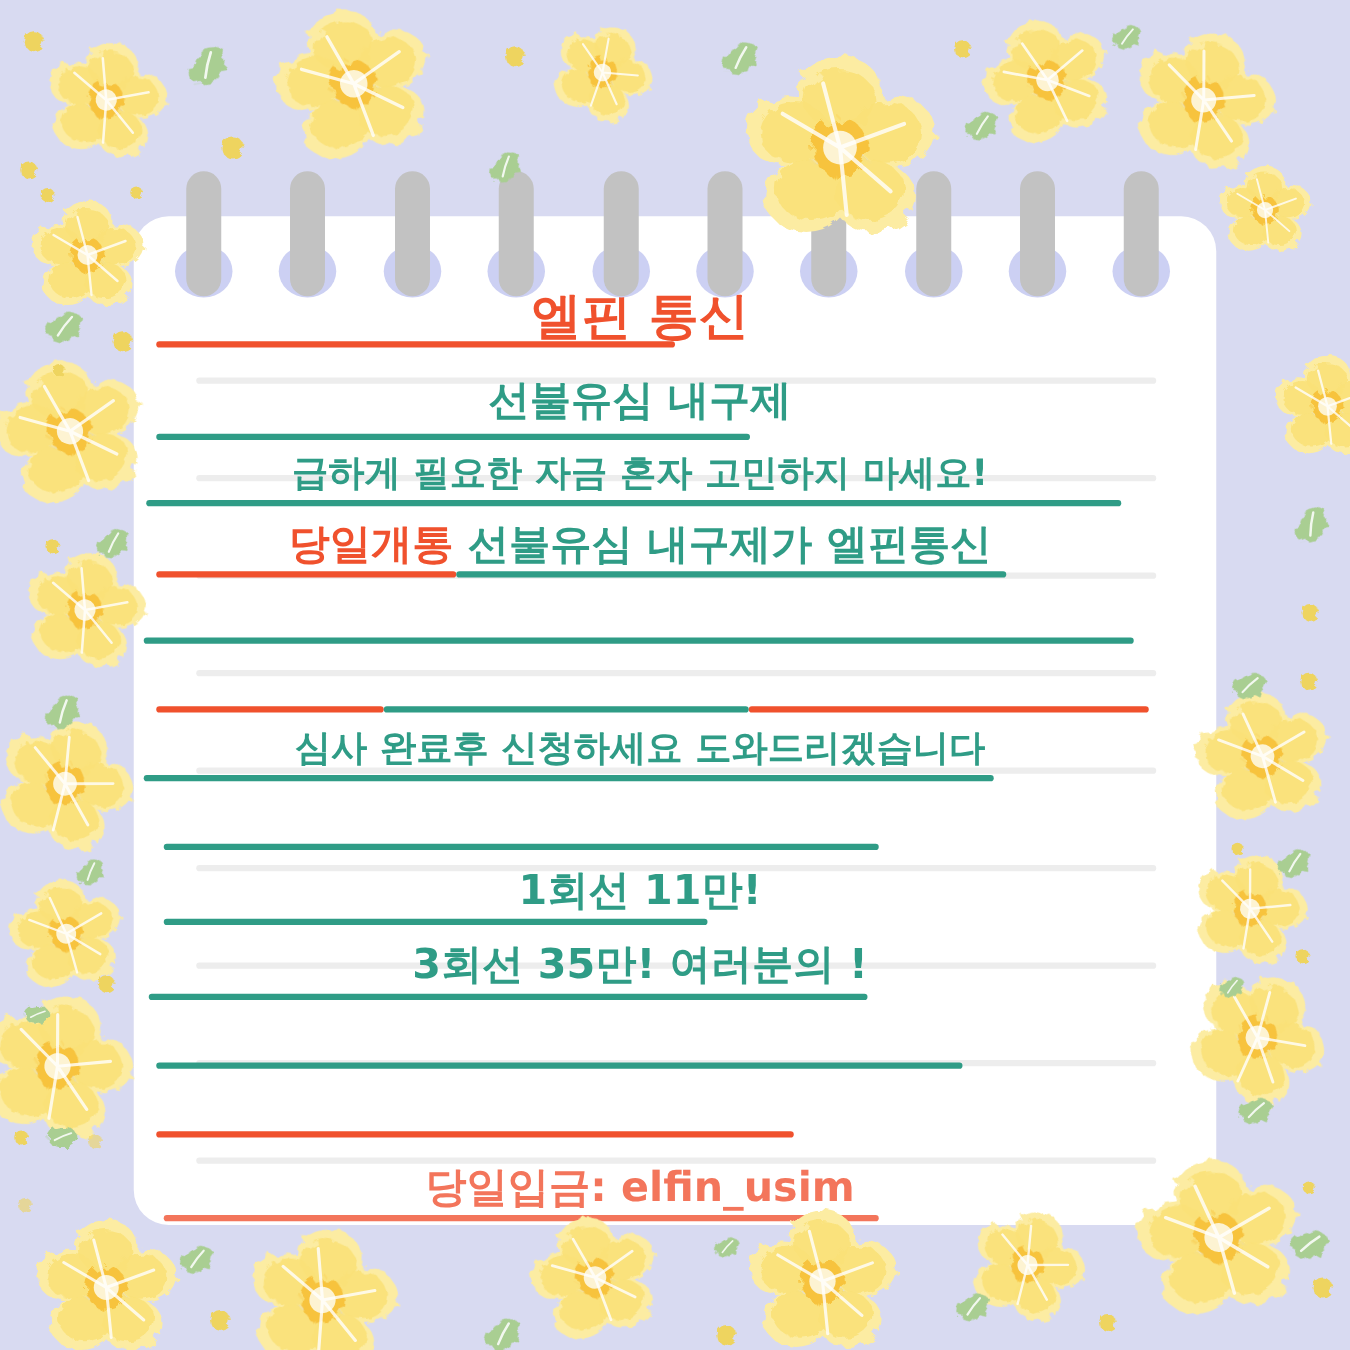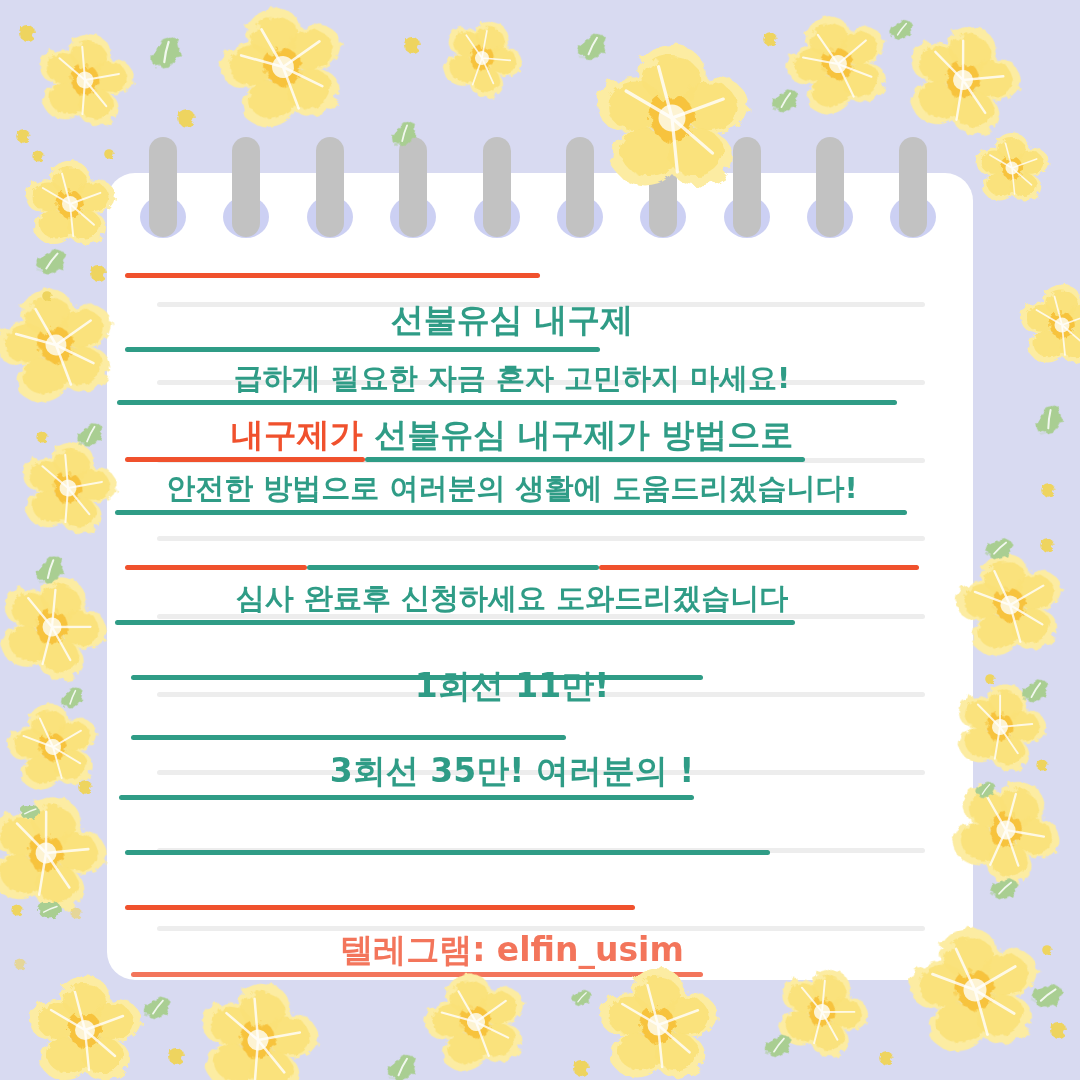--- a/index.html
+++ b/index.html
@@ -103,28 +103,28 @@
     <div class="u teal" style="top:392px;left:200px;width:292px"></div>
     <div class="u red" style="top:392px;left:492px;width:320px"></div>
     <div class="u teal" style="top:447px;left:8px;width:680px"></div>
     <div class="u teal" style="top:502px;left:24px;width:572px"></div>
     <div class="u teal" style="top:562px;left:24px;width:435px"></div>
     <div class="u teal" style="top:622px;left:12px;width:575px"></div>
     <div class="u teal" style="top:677px;left:18px;width:645px"></div>
     <div class="u red" style="top:732px;left:18px;width:510px"></div>
     <div class="u salmon" style="top:799px;left:24px;width:572px"></div>
 
+    <div class="row title" style="top:56px"><span class="c-red">엘핀 통신</span></div>
     <div class="row long" style="top:181px"><span class="c-teal">급하게 필요한 자금 혼자 고민하지 마세요!</span></div>
     <div class="row" style="top:123px"><span class="c-teal">선불유심 내구제</span></div>
-    <div class="row" style="top:238px"><span class="c-red">내구제가</span><span class="c-teal"> 선불유심 내구제가 방법으로</span></div>
-    <div class="row long" style="top:291px"><span class="c-teal">안전한 방법으로 여러분의 생활에 도움드리겠습니다!</span></div>
+    <div class="row" style="top:238px"><span class="c-red">당일개통</span><span class="c-teal"> 선불유심 내구제가 엘핀통신</span></div>
     <div class="row long" style="top:401px"><span class="c-teal">심사 완료후 신청하세요 도와드리겠습니다</span></div>
-    <div class="row" style="top:489px"><span class="c-teal">1회선 11만!</span></div>
+    <div class="row" style="top:515px"><span class="c-teal">1회선 11만!</span></div>
     <div class="row" style="top:574px"><span class="c-teal">3회선 35만! 여러분의 !</span></div>
-    <div class="row" style="top:753px"><span class="c-salmon">텔레그램: elfin_usim</span></div>
+    <div class="row" style="top:753px"><span class="c-salmon">당일입금: elfin_usim</span></div>
   </div>
 
   <svg class="deco" viewBox="0 0 1080 1080" xmlns="http://www.w3.org/2000/svg">
     <defs>
       <filter id="blobby" x="-40%" y="-40%" width="180%" height="180%">
         <feTurbulence type="fractalNoise" baseFrequency="0.12" numOctaves="2" seed="7" result="n"></feTurbulence>
         <feDisplacementMap in="SourceGraphic" in2="n" scale="10"></feDisplacementMap>
       </filter>
       <g id="flower">
         <g filter="url(#blobby)">

